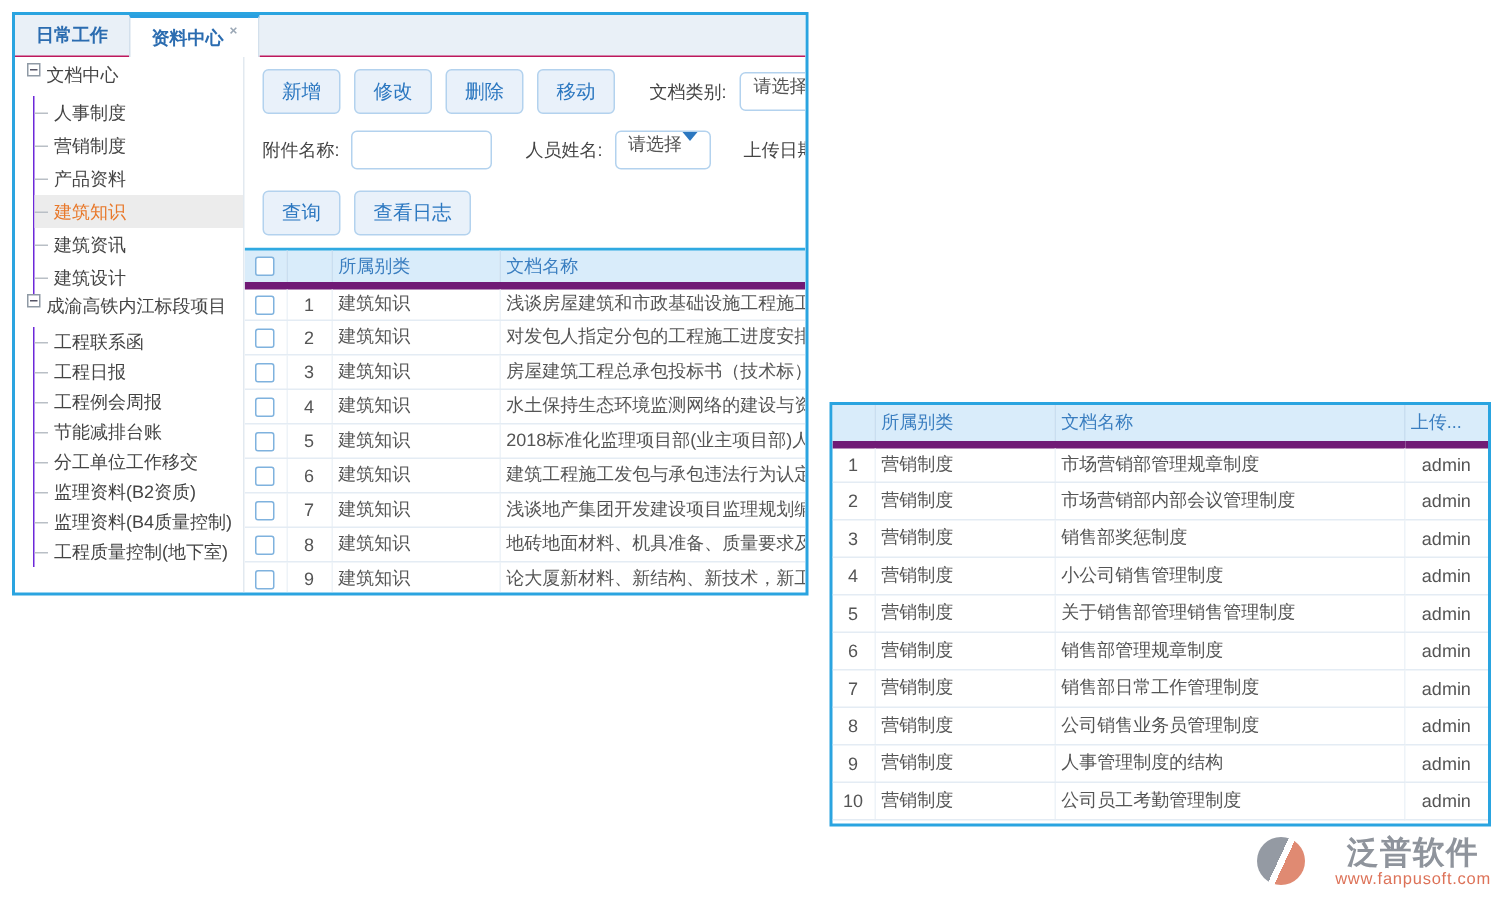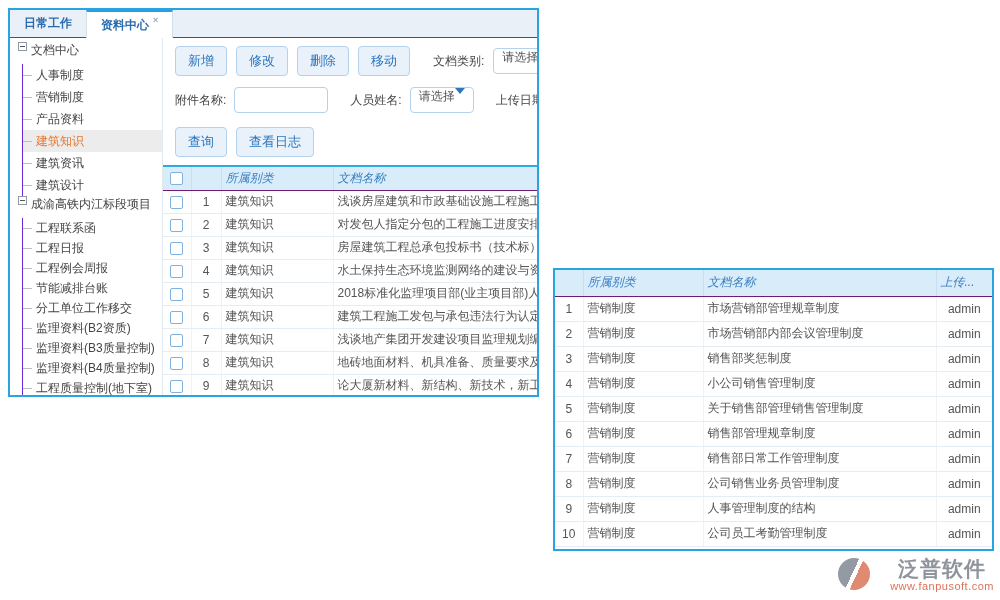--- a/index.html
+++ b/index.html
@@ -54,21 +54,21 @@
            border-top:6px solid #2b77c0; }
   .tinput { width:94px; height:26px; border:1px solid #b3d2ee; border-radius:4px;
             background:#fff; font-size:12px; padding:0 6px; }
   .clipped { color:#444; }
 
   
   table { border-collapse:collapse; width:100%; font-size:12px; table-layout:fixed; }
   .tbl-wrap-left { flex:1; margin-top:2px; overflow:hidden; }
   th { background:#d9ecfa; color:#3a7ec0; font-weight:normal; text-align:left;
        height:24px; padding:0 4px; border-top:2px solid #2fa9e1;
-       border-bottom:1px solid #701a75; border-right:1px solid #c9def0;font-style:italic; }
+       border-bottom:5px solid #701a75; border-right:1px solid #c9def0; }
   th:last-child, td:last-child { border-right:none; }
   td { height:23px; padding:0 4px; color:#555; border-bottom:1px solid #e4ecf4;
        border-right:1px solid #eef3f8; white-space:nowrap; overflow:hidden; }
   .c { text-align:center; }
   .chk { display:inline-block; width:13px; height:13px; border:1px solid #7fb2de;
          border-radius:2px; background:#fff; vertical-align:middle; cursor:pointer; }
 
   
   .win-right { position:absolute; left:553px; top:268px; width:441px; height:283px;
                border:2px solid #2aa4e0; background:#fff; overflow:hidden; }
@@ -117,21 +117,20 @@
         <span class="collapse-box"></span>
         <span>成渝高铁内江标段项目</span>
       </div>
       <div class="tree-children g2">
         <div class="tree-item">工程联系函</div>
         <div class="tree-item">工程日报</div>
         <div class="tree-item">工程例会周报</div>
         <div class="tree-item">节能减排台账</div>
         <div class="tree-item">分工单位工作移交</div>
         <div class="tree-item">监理资料(B2资质)</div>
-        <div class="tree-item">监理资料(B3质量控制)</div>
         <div class="tree-item">监理资料(B4质量控制)</div>
         <div class="tree-item">工程质量控制(地下室)</div>
 
       </div>
     </div>
 
     <div class="content">
       <div class="frow frow1">
         <button class="btn">新增</button>
         <button class="btn">修改</button>

